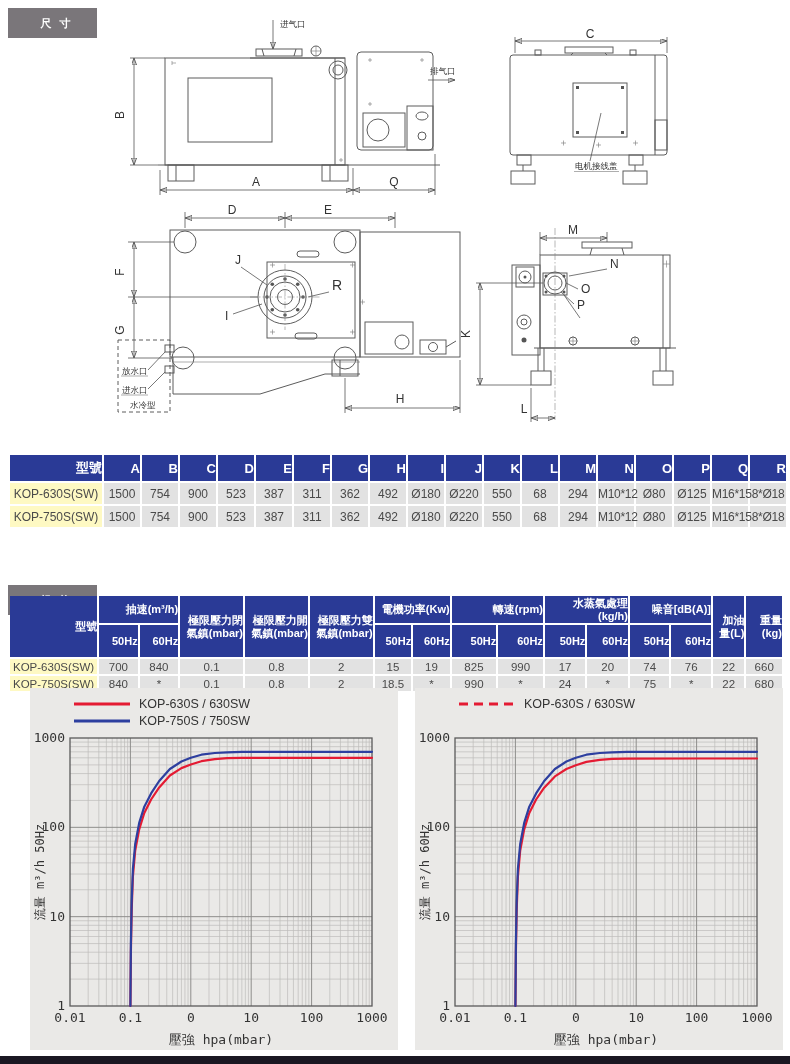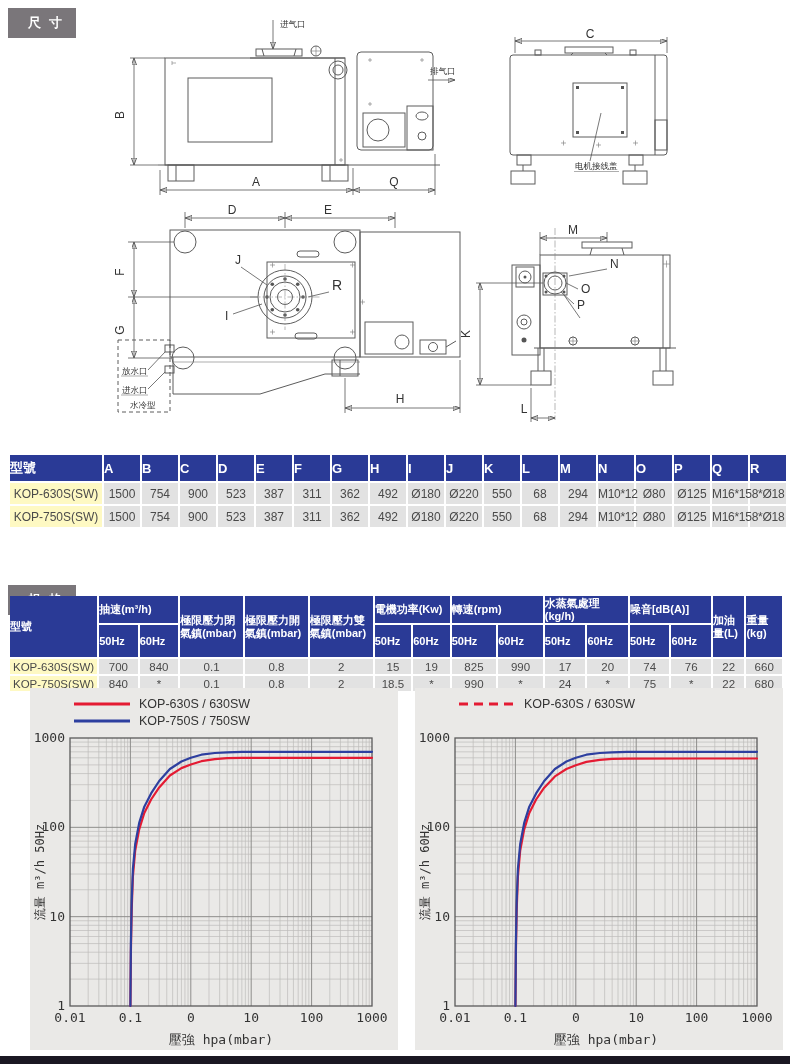--- a/index.html
+++ b/index.html
@@ -1,41 +1,41 @@
 <!DOCTYPE html>
 <html><head>
 <meta charset="utf-8">
 <style>
   * { margin:0; padding:0; box-sizing:border-box; }
   body { background:#ffffff; font-family:"Liberation Sans", sans-serif; }
   .page { position:relative; width:790px; height:1064px; background:#fff; overflow:hidden; }
 
-  .sec-title { position:absolute; left:8px; width:68px; height:30px; background:#7a767a;
-    color:#fff; font-size:13px; font-weight:bold; letter-spacing:8px; text-align:center;
+  .sec-title { position:absolute; left:8px; width:89px; height:30px; background:#7a767a;
+    color:#fff; font-size:11px; font-weight:bold; letter-spacing:8px; text-align:center;
     line-height:30px; padding-left:14px; }
   #title-dim { top:8px; }
   #title-spec { top:585px; }
 
   svg.draw { position:absolute; }
   svg.draw path, svg.draw line, svg.draw rect, svg.draw circle, svg.draw ellipse, svg.draw polyline
     { stroke:#5c5c5c; stroke-width:1; fill:none; }
   svg.draw .thin { stroke-width:0.6; stroke:#777; }
   svg.draw .dim  { stroke-width:0.8; stroke:#555; }
   svg.draw .dash { stroke-dasharray:4,3; }
   svg.draw .cl   { stroke-dasharray:7,2,1.5,2; stroke-width:0.6; stroke:#888; }
   svg.draw text  { stroke:none; fill:#333; font-family:"Liberation Sans",sans-serif; }
   svg.draw .L    { font-size:12px; }
   svg.draw .cjk  { font-size:8.5px; }
   svg.draw .dot  { fill:#555; stroke:none; }
 
   table.dt { position:absolute; left:8px; width:776px; border-collapse:separate;
     border-spacing:2px; table-layout:fixed; }
   #dim-table { top:453px; }
   #spec-table { top:594px; }
-  table.dt th { background:#2a3a96; color:#fff; font-weight:bold; text-align:left; vertical-align:middle; }
+  table.dt th { background:#2a3a96; color:#fff; font-weight:bold; text-align:right; vertical-align:middle; }
   #dim-table th { height:26px; font-size:13px; }
   #dim-table td { height:21px; font-size:12px; }
   #spec-table th.g { font-size:11px; line-height:1.15; padding:1px 0; }
   #spec-table th.hz { font-size:11px; height:32px; }
   #spec-table td { height:15px; font-size:11.5px; }
   table.dt td { text-align:center; vertical-align:middle; color:#4a4a4a; }
   table.dt td.val { background:#e2e2e2; }
   table.dt td.model { background:#fef9c3; font-size:12.5px; white-space:nowrap; }
   table.dt td.sm { font-size:9.5px; letter-spacing:-0.3px; }
 

